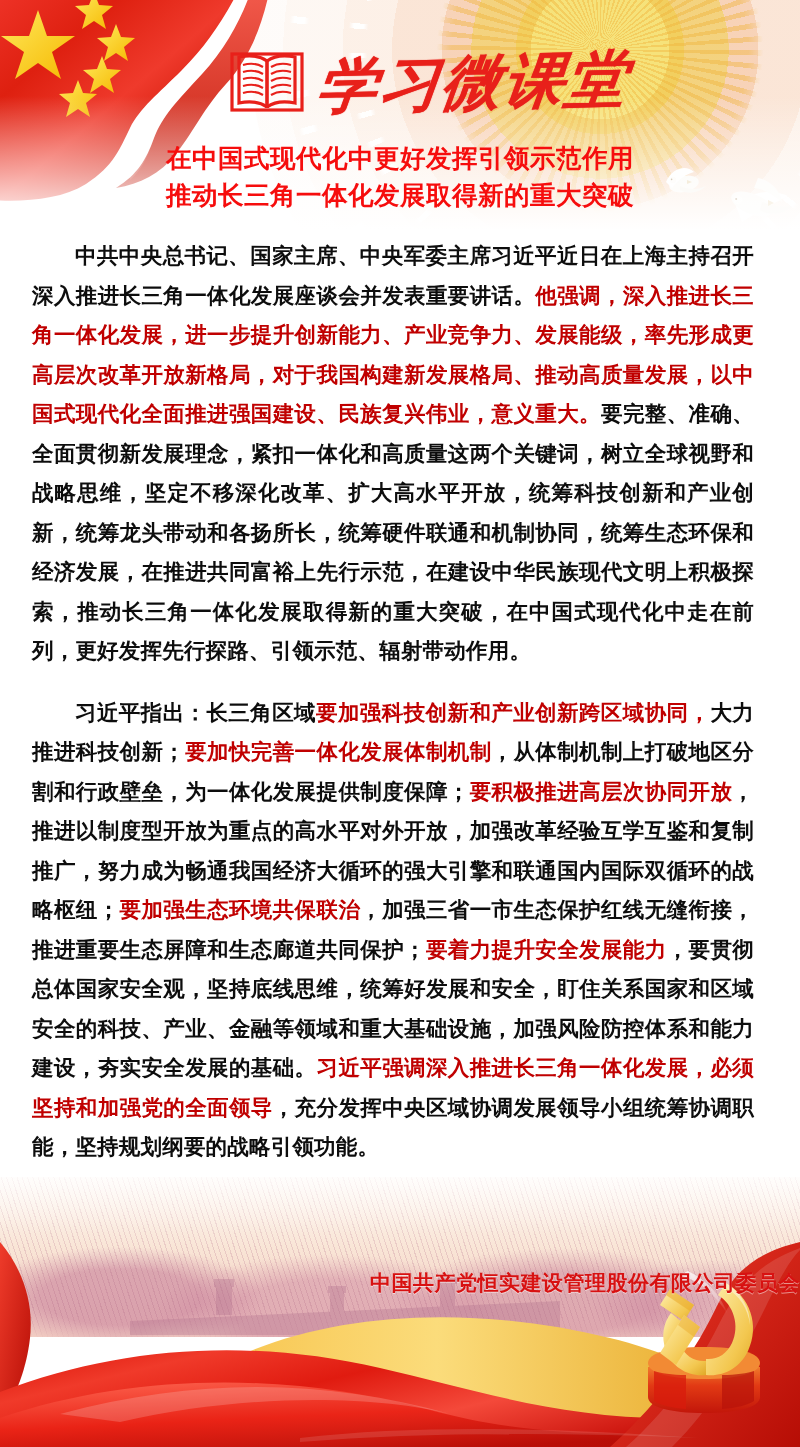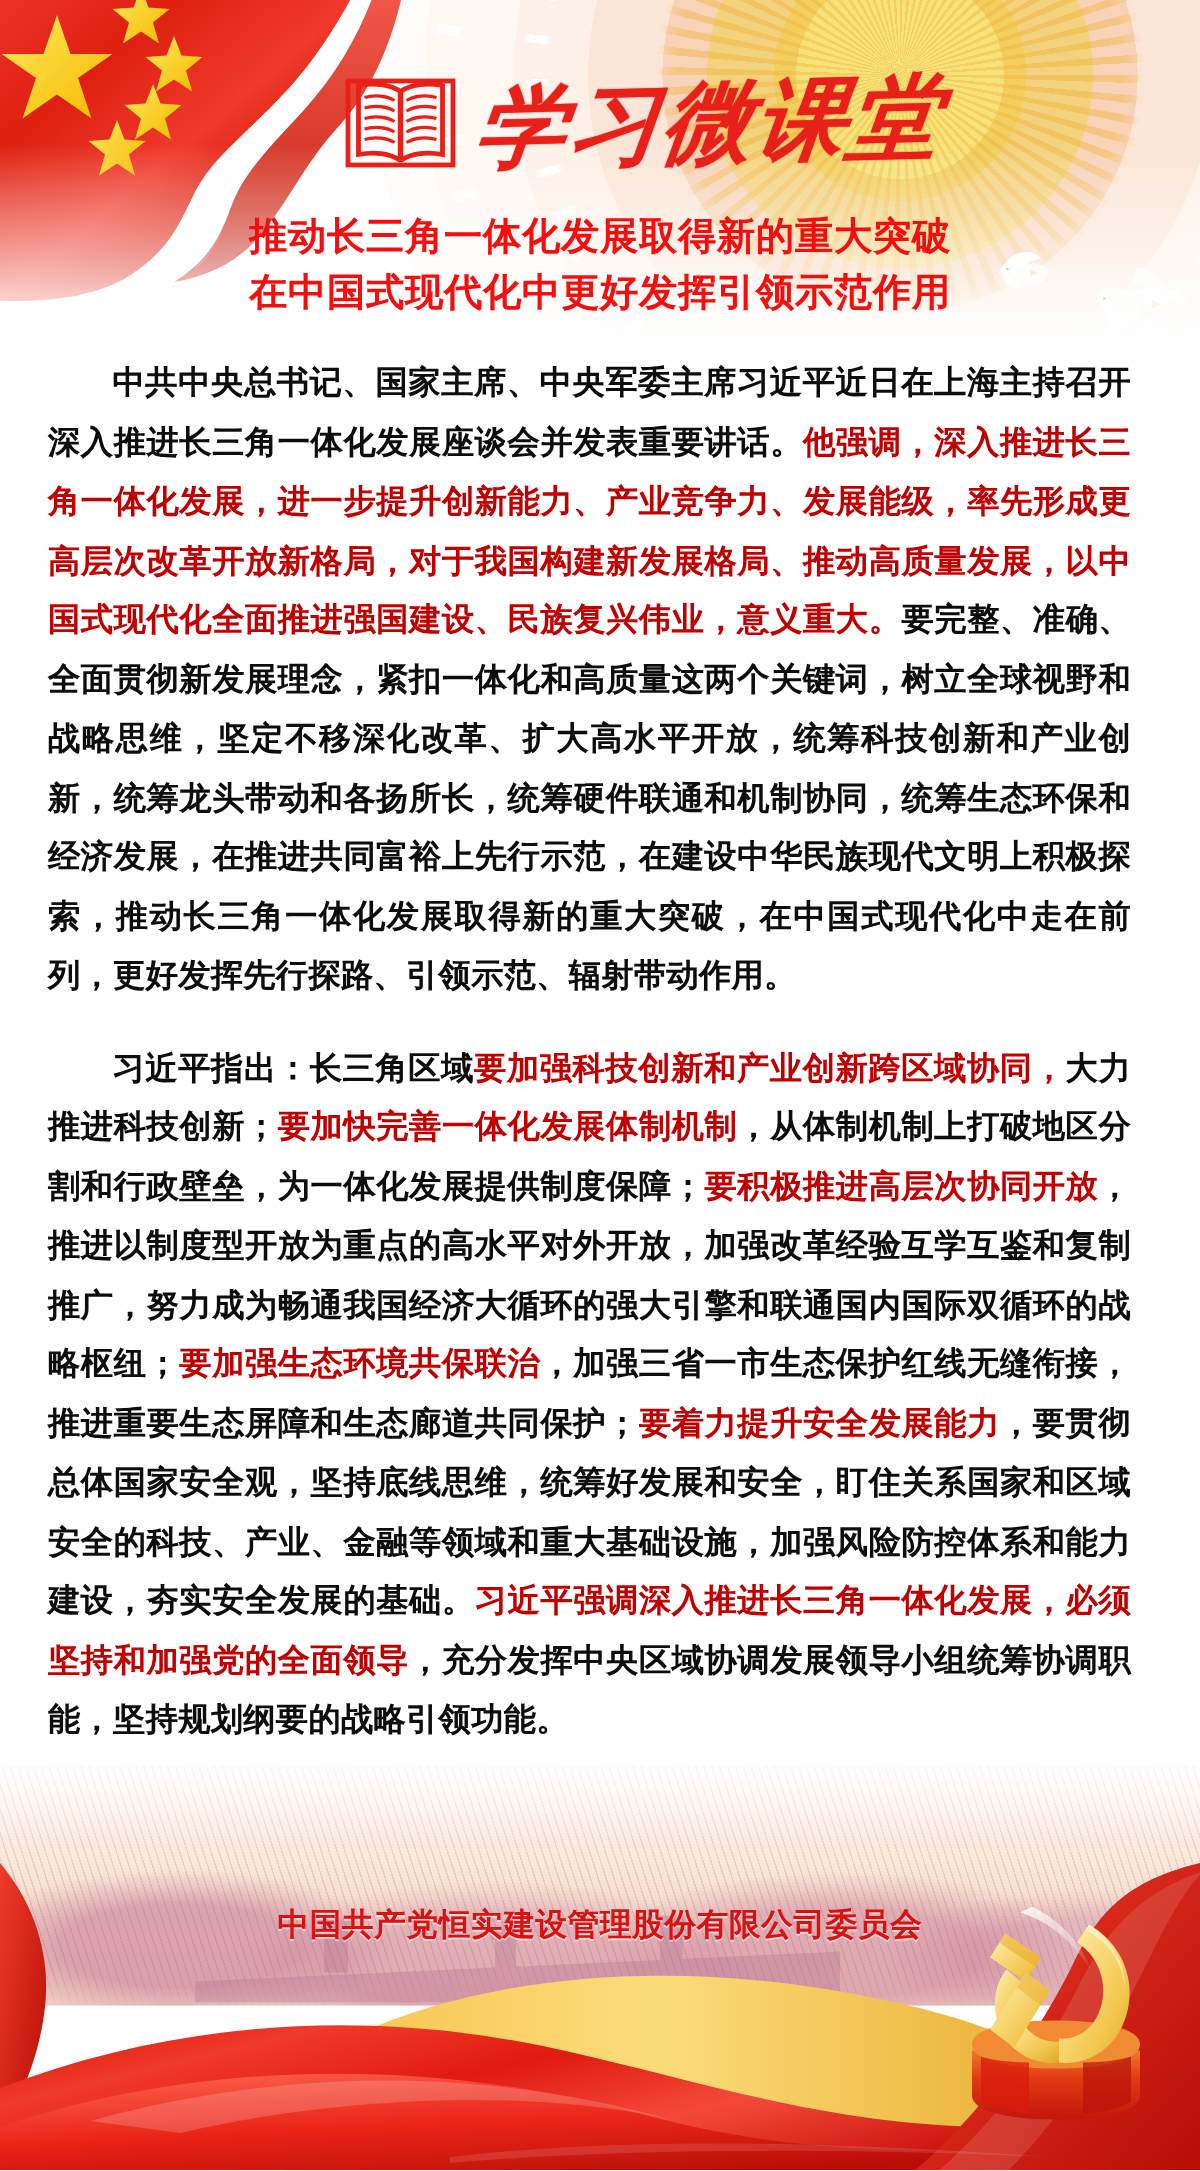--- a/index.html
+++ b/index.html
@@ -134,21 +134,21 @@
     -webkit-mask-image:linear-gradient(to bottom, rgba(0,0,0,.2) 0%, #000 45%, #000 85%, rgba(0,0,0,.15) 100%);
     mask-image:linear-gradient(to bottom, rgba(0,0,0,.2) 0%, #000 45%, #000 85%, rgba(0,0,0,.15) 100%);
   }
   .great-wall{
     position:absolute;left:130px;top:78px;width:430px;height:80px;opacity:.65;
   }
   .silk{position:absolute;left:0;bottom:0;width:800px;height:205px;}
   .emblem{position:absolute;right:22px;bottom:26px;width:148px;height:150px;}
 
   .org-name{
-    position:absolute;left:0;bottom:150px;width:800px;text-align:center;
+    position:absolute;left:0;bottom:150px;width:800px;text-align:right;
     font-family:"DejaVu Sans","Liberation Sans",sans-serif;
     font-weight:700;font-size:21px;color:#d81111;letter-spacing:.5px;
     text-shadow:0 1px 0 rgba(255,255,255,.5);
   }
 </style>
 </head>
 <body>
 
 <div id="poster">
 
@@ -238,22 +238,22 @@
           <path d="M61,37 C54,35 46,36 41,39"></path>
           <path d="M61,44 C54,42 46,43 41,46"></path>
         </g>
         <rect x="35.2" y="11" width="3.6" height="48" fill="#e8201a"></rect>
       </svg>
     </span>
     <span class="logo-text">学习微课堂</span>
   </div>
 
   <div class="title-block">
+    <div class="title-line">在中国式现代化中更好发挥引领示范作用</div>
     <div class="title-line">推动长三角一体化发展取得新的重大突破</div>
-    <div class="title-line">在中国式现代化中更好发挥引领示范作用</div>
   </div>
 
   <div class="content">
     <p class="para"><span>中共中央总书记、国家主席、中央军委主席习近平近日在上海主持召开深入推进长三角一体化发展座谈会并发表重要讲话。</span><span class="hl">他强调，深入推进长三角一体化发展，进一步提升创新能力、产业竞争力、发展能级，率先形成更高层次改革开放新格局，对于我国构建新发展格局、推动高质量发展，以中国式现代化全面推进强国建设、民族复兴伟业，意义重大。</span><span>要完整、准确、全面贯彻新发展理念，紧扣一体化和高质量这两个关键词，树立全球视野和战略思维，坚定不移深化改革、扩大高水平开放，统筹科技创新和产业创新，统筹龙头带动和各扬所长，统筹硬件联通和机制协同，统筹生态环保和经济发展，在推进共同富裕上先行示范，在建设中华民族现代文明上积极探索，推动长三角一体化发展取得新的重大突破，在中国式现代化中走在前列，更好发挥先行探路、引领示范、辐射带动作用。</span></p>
     <p class="para"><span>习近平指出：长三角区域</span><span class="hl">要加强科技创新和产业创新跨区域协同，</span><span>大力推进科技创新；</span><span class="hl">要加快完善一体化发展体制机制</span><span>，从体制机制上打破地区分割和行政壁垒，为一体化发展提供制度保障；</span><span class="hl">要积极推进高层次协同开放</span><span>，推进以制度型开放为重点的高水平对外开放，加强改革经验互学互鉴和复制推广，努力成为畅通我国经济大循环的强大引擎和联通国内国际双循环的战略枢纽；</span><span class="hl">要加强生态环境共保联治</span><span>，加强三省一市生态保护红线无缝衔接，推进重要生态屏障和生态廊道共同保护；</span><span class="hl">要着力提升安全发展能力</span><span>，要贯彻总体国家安全观，坚持底线思维，统筹好发展和安全，盯住关系国家和区域安全的科技、产业、金融等领域和重大基础设施，加强风险防控体系和能力建设，夯实安全发展的基础。</span><span class="hl">习近平强调深入推进长三角一体化发展，必须坚持和加强党的全面领导</span><span>，充分发挥中央区域协调发展领导小组统筹协调职能，坚持规划纲要的战略引领功能。</span></p>
   </div>
 
   <div class="footer">
     <div class="mountains"></div>
     <div class="mount-texture"></div>

